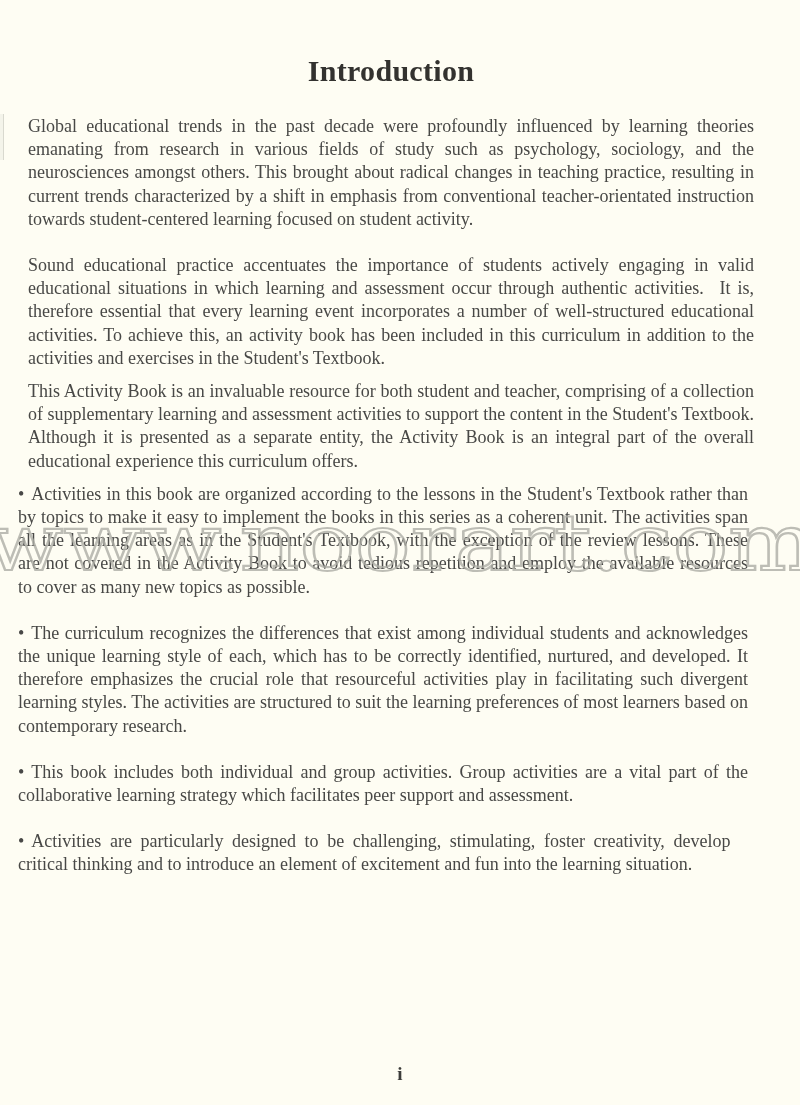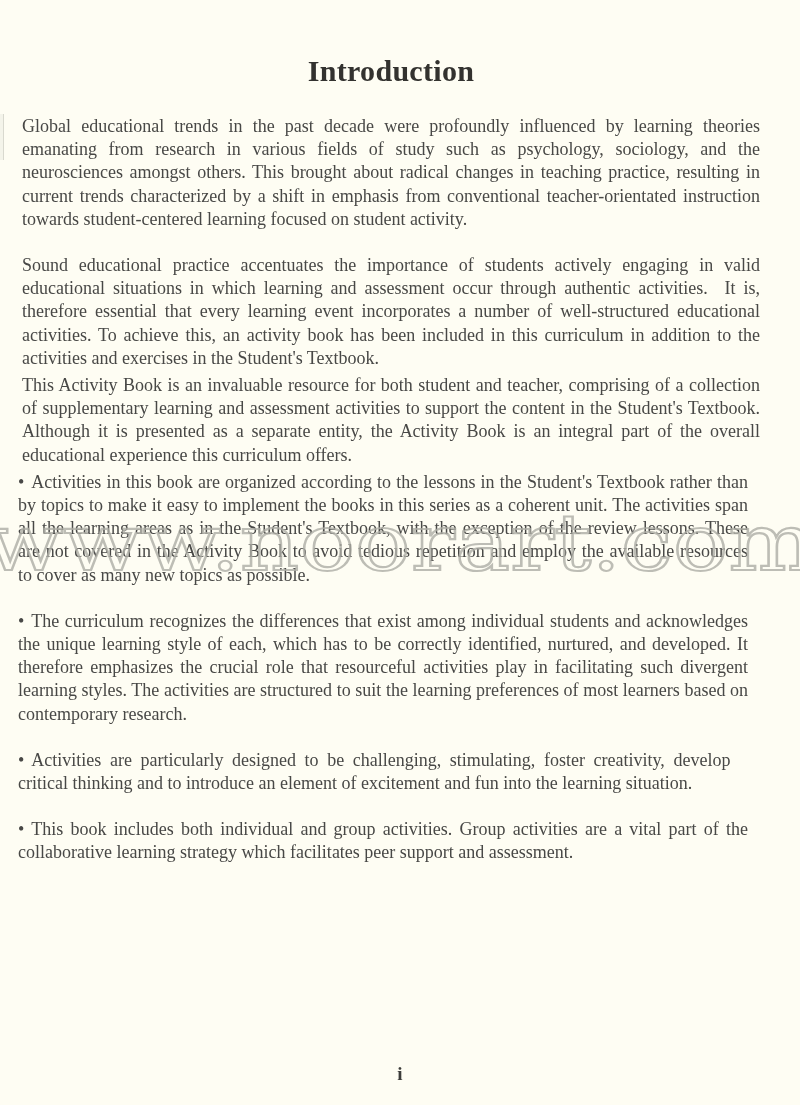--- a/index.html
+++ b/index.html
@@ -28,21 +28,21 @@
   .title {
     margin: 0 0 27px 0;
     text-align: center;
     font-size: 30px;
     line-height: 34px;
     font-weight: bold;
     color: var(--title-text);
     letter-spacing: 0.3px;
   }
   .body-text {
-    margin: 4px;
+    margin: 10px;
     font-size: 18px;
     line-height: 23.2px;
     color: var(--body-text);
     text-align: justify;
   }
   .para-gap { margin-bottom: 23px; }
   .section-heading {
     margin: 35px 0 20px 0;
     font-size: 18.5px;
     line-height: 23px;
@@ -100,25 +100,25 @@
 
   <p class="body-text bullet">
     <span class="marker">•</span><span>Activities in this book are organized according to the lessons in the Student's Textbook rather than by topics to make it easy to implement the books in this series as a coherent unit. The activities span all the learning areas as in the Student's Textbook, with the exception of the review lessons. These are not covered in the Activity Book to avoid tedious repetition and employ the available resources to cover as many new topics as possible.</span>
   </p>
 
   <p class="body-text bullet">
     <span class="marker">•</span><span>The curriculum recognizes the differences that exist among individual students and acknowledges the unique learning style of each, which has to be correctly identified, nurtured, and developed. It therefore emphasizes the crucial role that resourceful activities play in facilitating such divergent learning styles. The activities are structured to suit the learning preferences of most learners based on contemporary research.</span>
   </p>
 
   <p class="body-text bullet">
-    <span class="marker">•</span><span>Activities are particularly designed to be challenging, stimulating, foster creativity, develop  critical thinking and to introduce an element of excitement and fun into the learning situation.</span>
+    <span class="marker">•</span><span>This book includes both individual and group activities. Group activities are a vital part of the collaborative learning strategy which facilitates peer support and assessment.</span>
   </p>
 
   <p class="body-text bullet">
-    <span class="marker">•</span><span>This book includes both individual and group activities. Group activities are a vital part of the collaborative learning strategy which facilitates peer support and assessment.</span>
+    <span class="marker">•</span><span>Activities are particularly designed to be challenging, stimulating, foster creativity, develop  critical thinking and to introduce an element of excitement and fun into the learning situation.</span>
   </p>
 
 </div>
 
 <svg class="watermark-layer" viewBox="0 0 800 100" xmlns="http://www.w3.org/2000/svg" aria-hidden="true">
   <text x="400" y="76" text-anchor="middle" font-family="DejaVu Serif, serif" font-size="78" textLength="832" lengthAdjust="spacingAndGlyphs" fill="none" stroke="#aeaea6" stroke-width="2.2" opacity="0.8">www.noorart.com</text>
 </svg>
 
 <div class="page-number">i</div>
 

